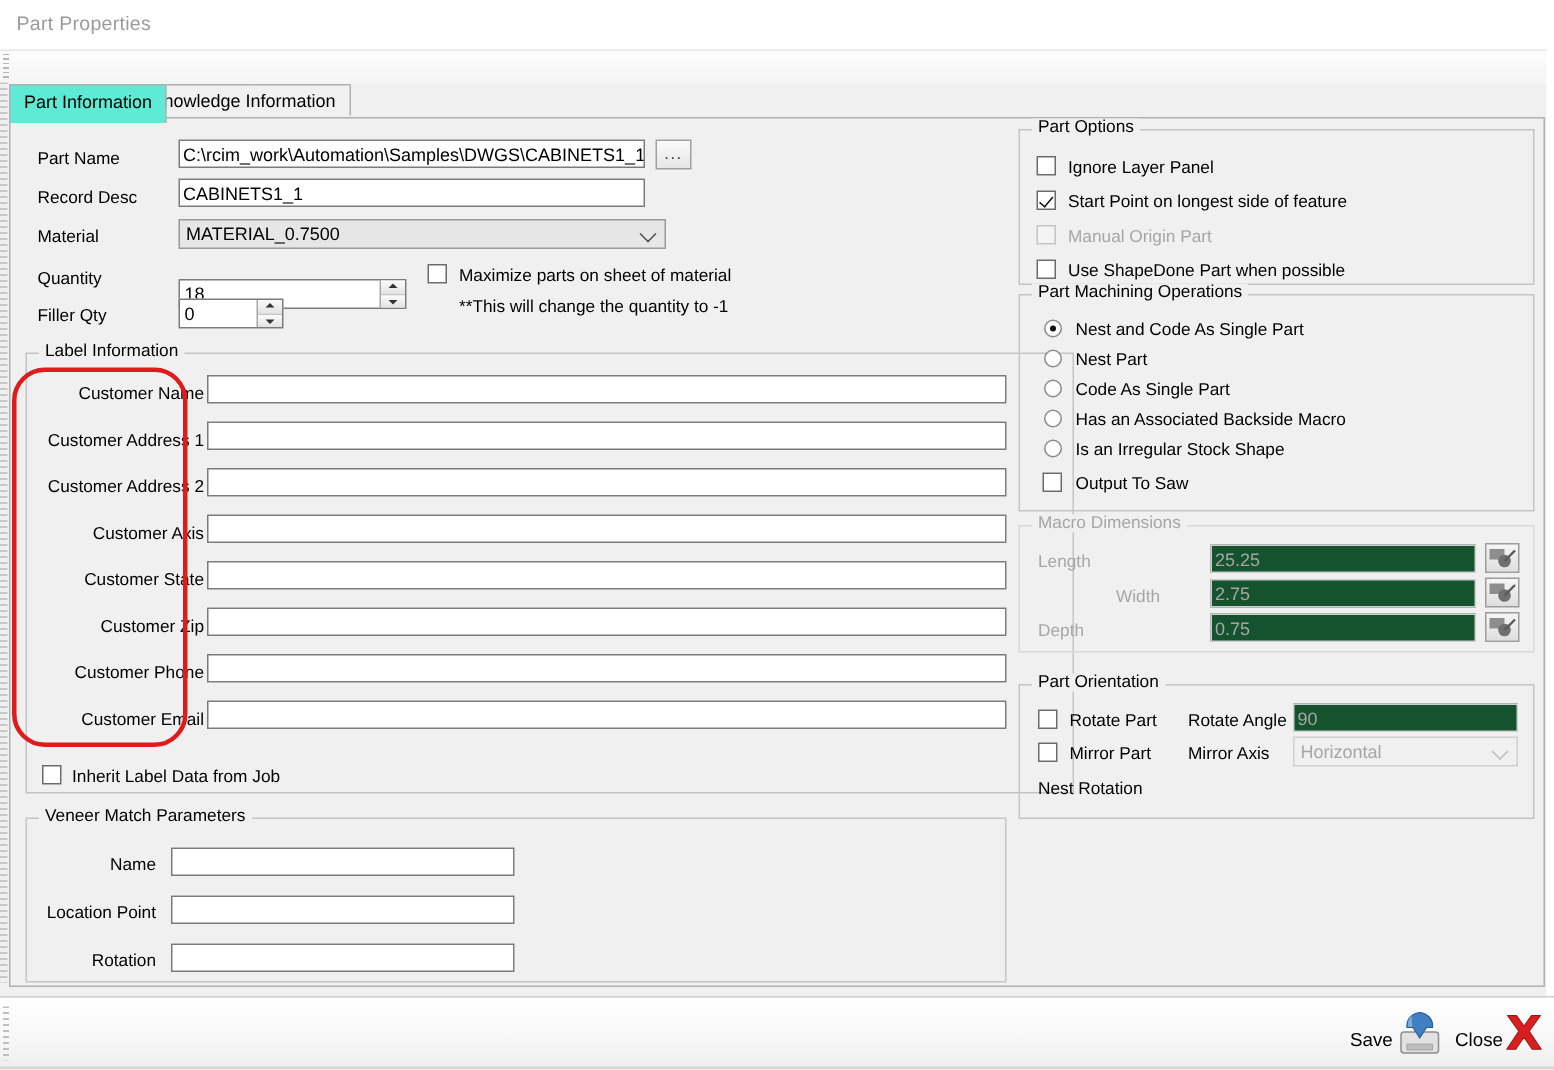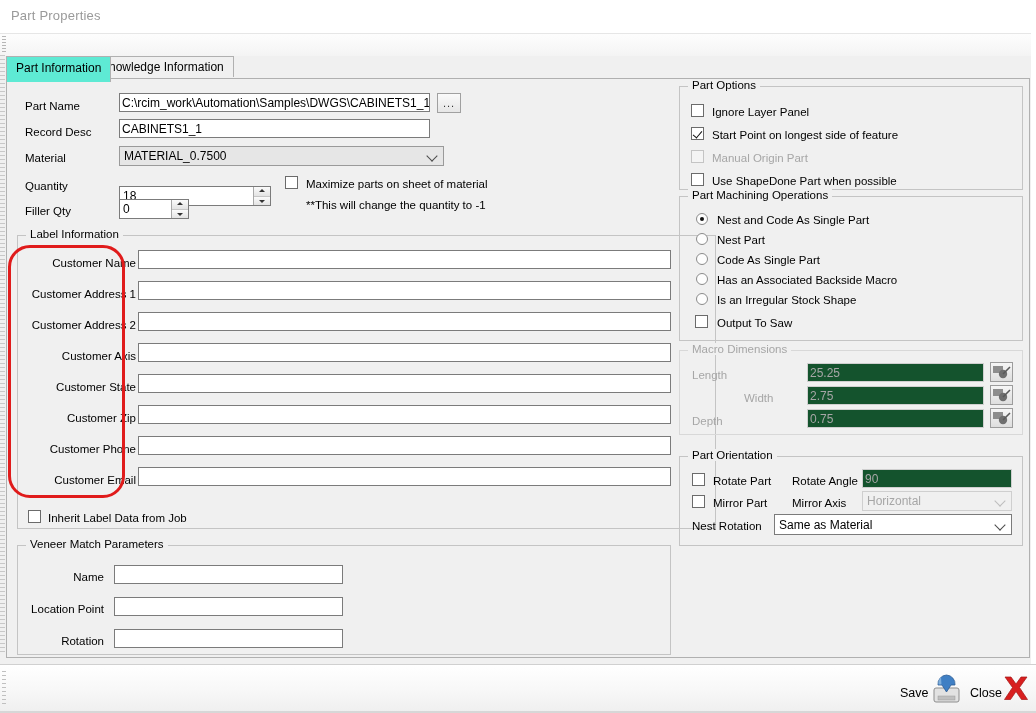--- a/index.html
+++ b/index.html
@@ -465,24 +465,20 @@
       <div class="lbl" style="left:112px; top:17px;">Rotate Angle</div>
       <div class="tb dis" style="left:182px; top:12px; width:150px; height:19px;">90</div>
 
       <div class="lbl" style="left:112px; top:39px;">Mirror Axis</div>
       <div class="combo dis" style="left:182px; top:34px; width:150px; height:20px;">
         <span>Horizontal</span>
         <span class="chev"></span>
       </div>
 
       <div class="lbl" style="left:12px; top:62px;">Nest Rotation</div>
-      <div class="combo white" style="left:94px; top:57px; width:238px; height:21px;">
-        <span>Same as Material</span>
-        <span class="chev"></span>
-      </div>
     </div>
 
   </div>
 
   <div class="annot" style="left:8px; top:245px; width:117px; height:253px;"></div>
 
   <div class="bottombar">
     <div class="grip"></div>
   </div>
 

